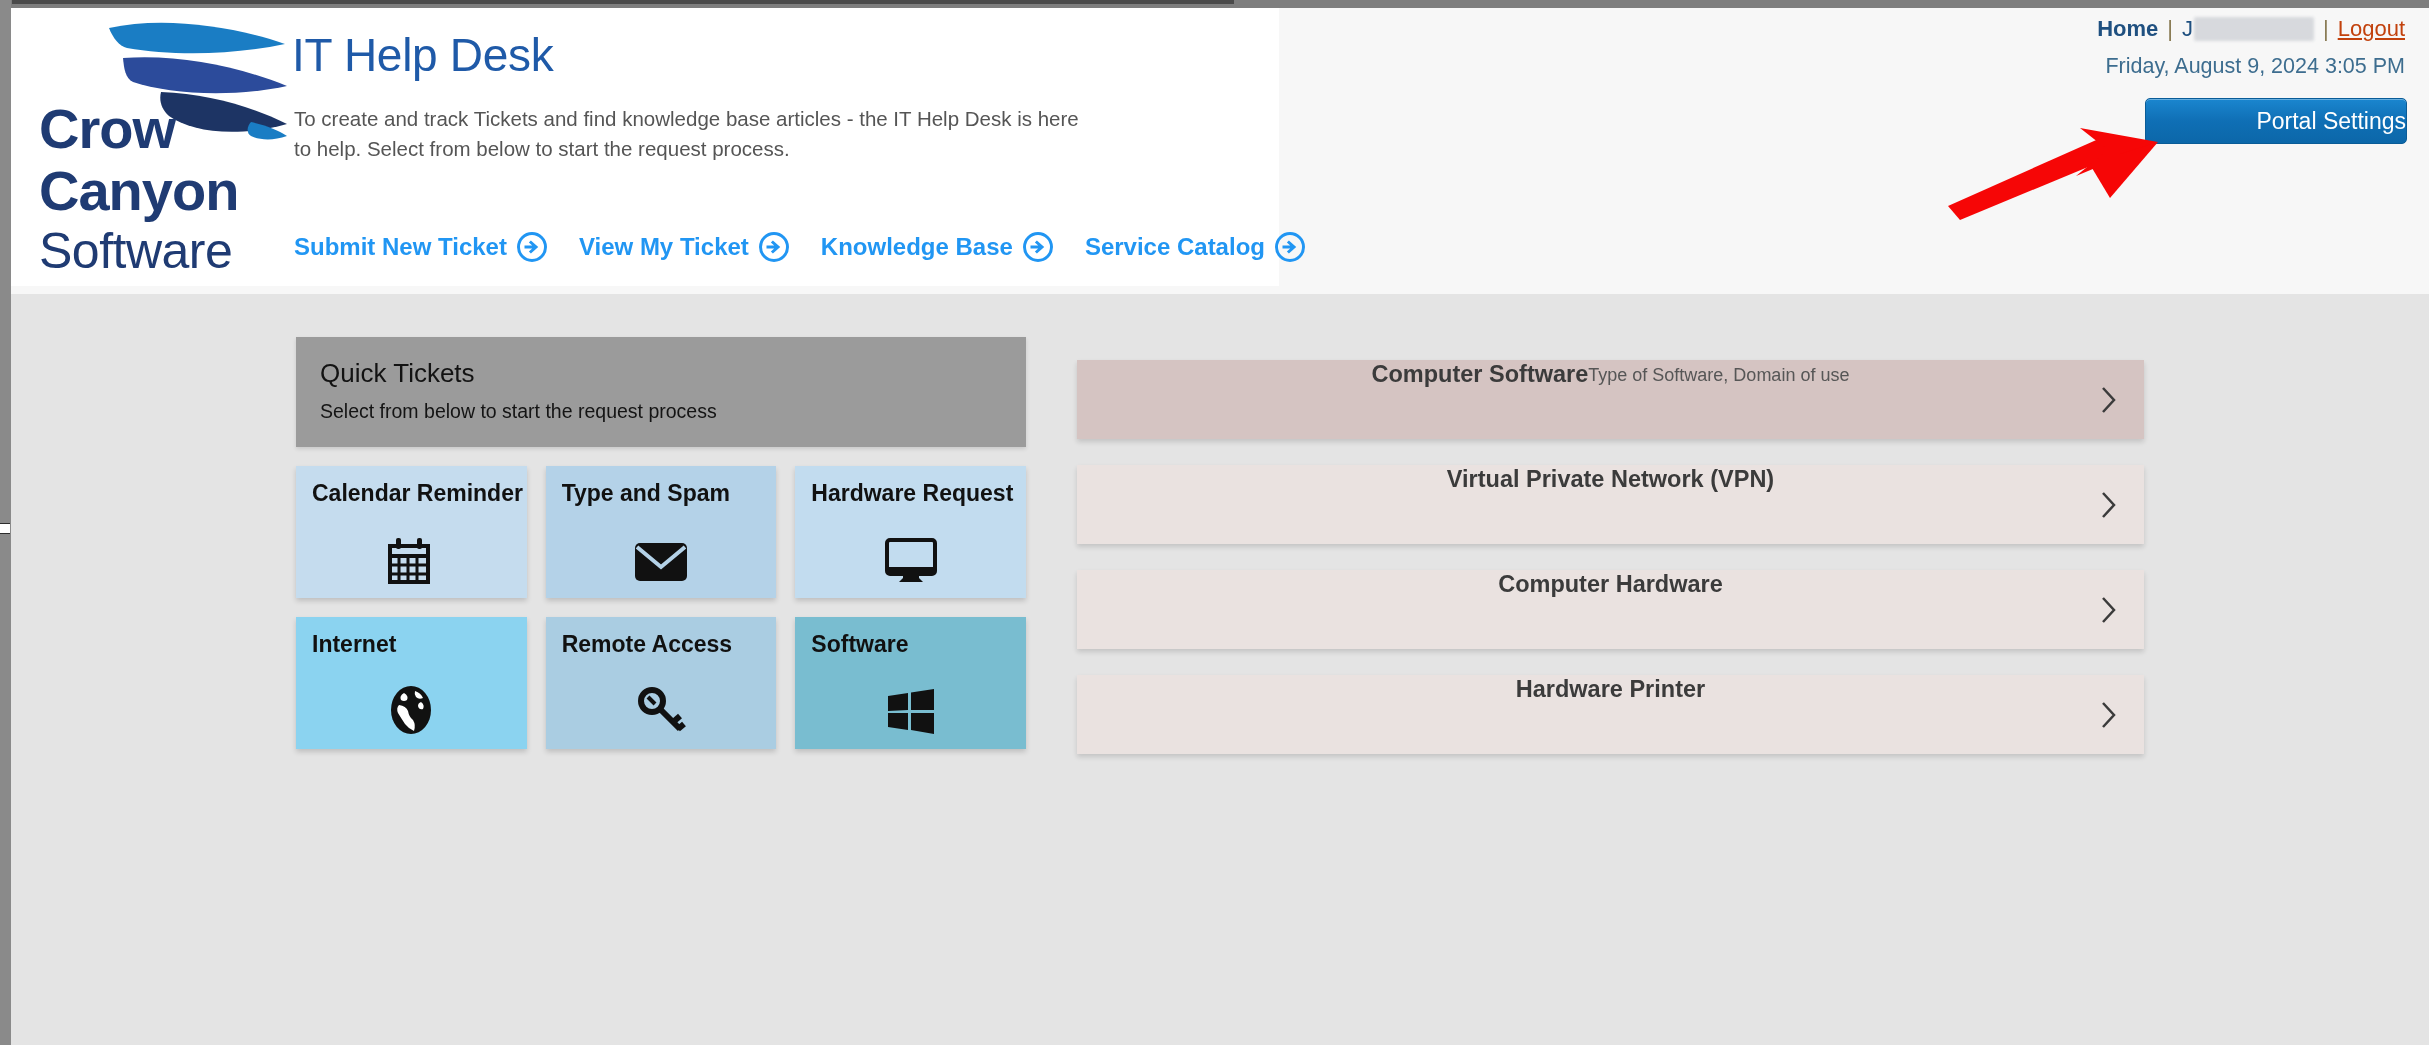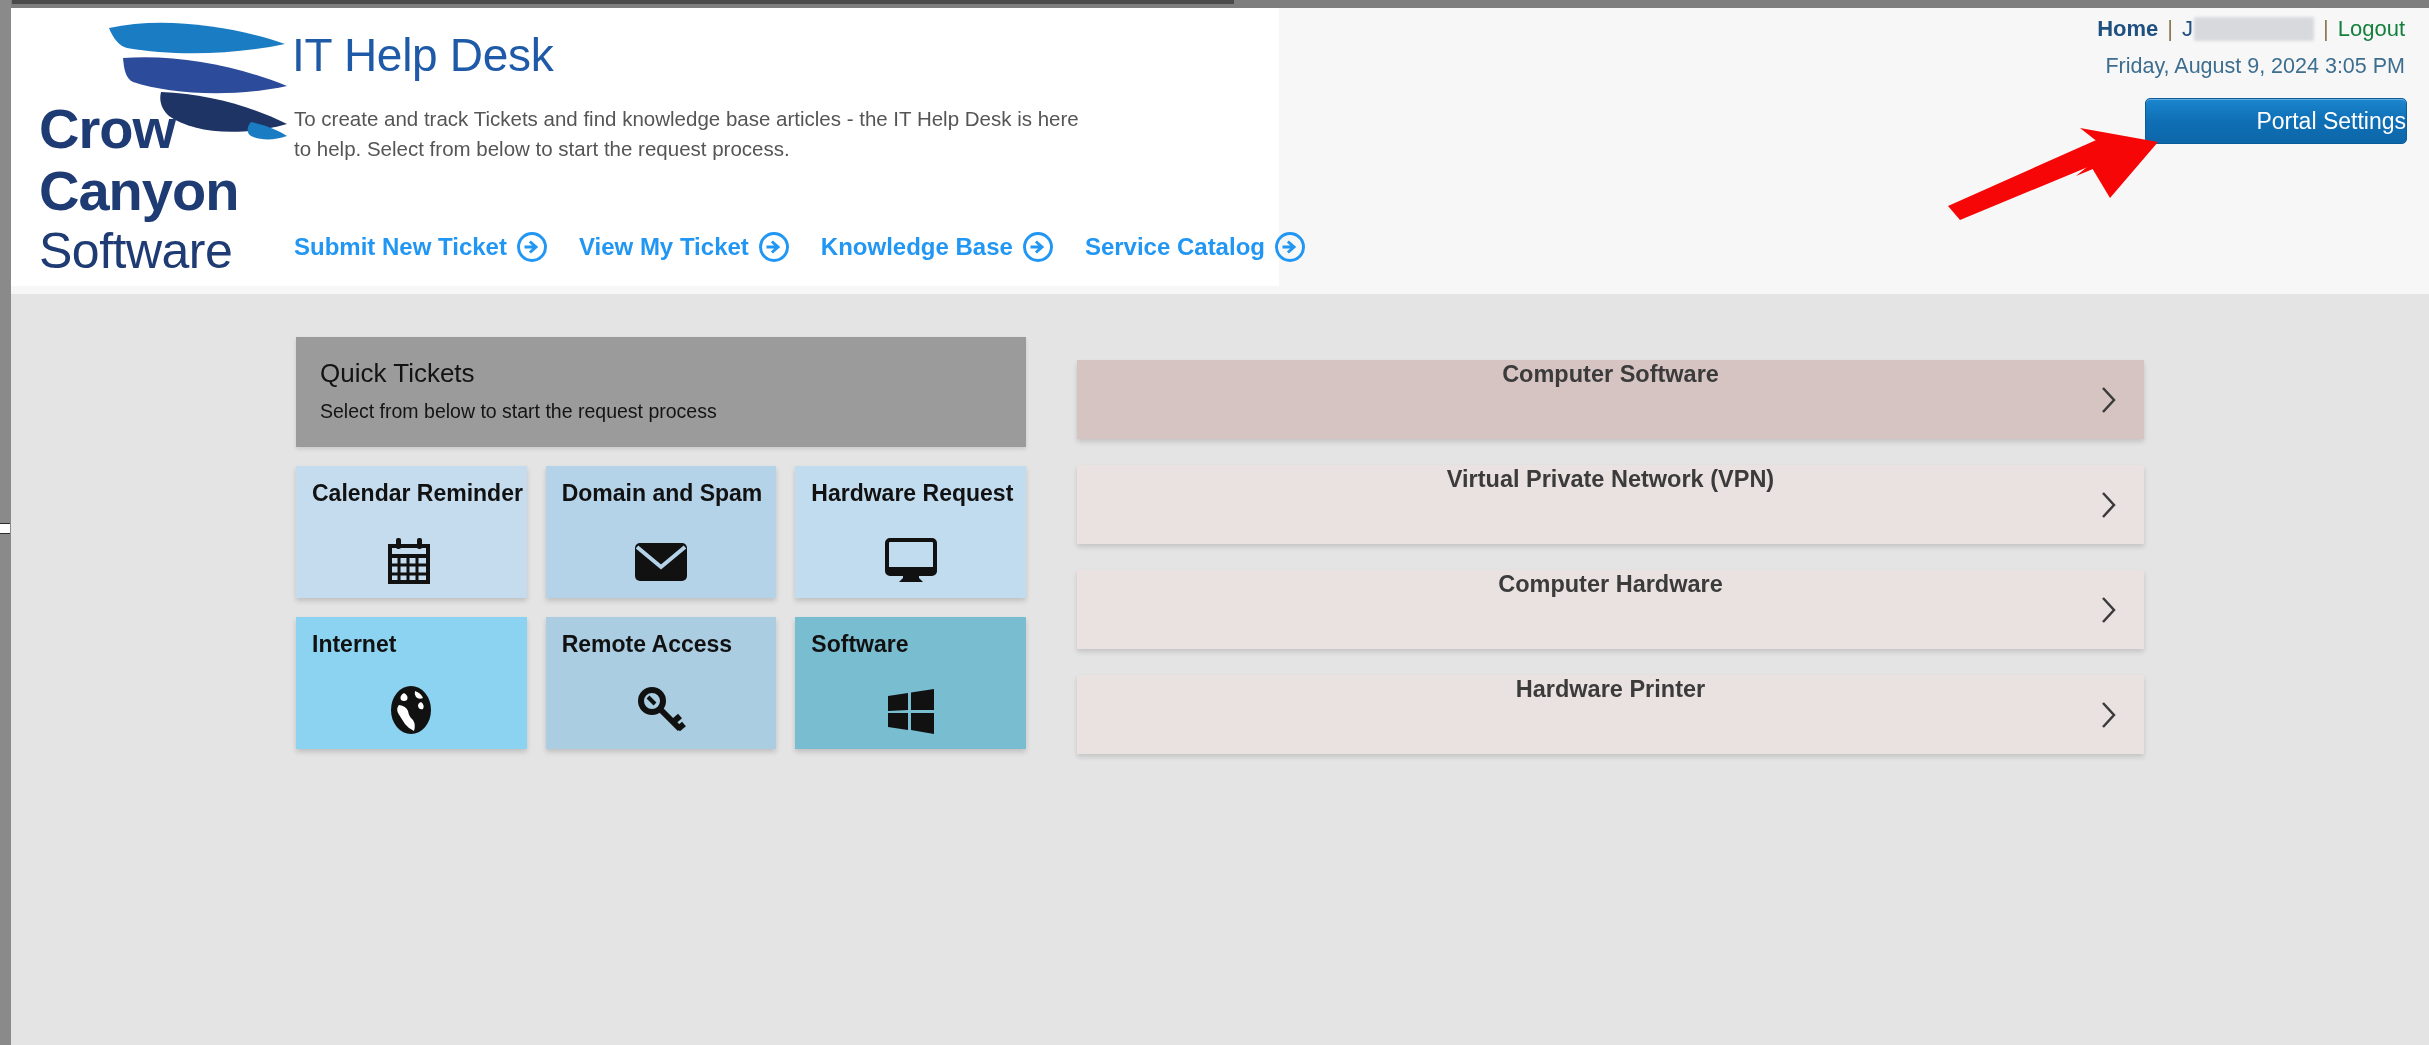--- a/index.html
+++ b/index.html
@@ -143,21 +143,21 @@
     color: #1f5080;
   }
   .acct .user .redacted {
     display: inline-block;
     width: 120px; height: 24px;
     background: #d7d9dd;
     border-radius: 2px;
     margin-left: 1px;
     filter: blur(1.5px);
   }
-  .acct .logout { cursor: pointer; color: #15803d; }
+  .acct .logout { cursor: pointer; color: #c2410c; text-decoration: underline; }
 
   .datetime {
     position: absolute;
     right: 24px; top: 46px;
     font-size: 21.5px;
     color: #3d6d8f;
     white-space: nowrap;
   }
 
   .portal-btn {
@@ -407,21 +407,21 @@
               <path d="M2 10h38v36H2z" fill="none" stroke="#111" stroke-width="4"></path>
               <path d="M2 20h38" stroke="#111" stroke-width="4"></path>
               <g stroke="#111" stroke-width="3">
                 <path d="M11 20v26M20 20v26M29 20v26M2 29h38M2 38h38"></path>
               </g>
             </svg>
           </div>
         </div>
 
         <div class="tile" style="background:#b4d2e8">
-          <div class="tile-label">Domain and Spam</div>
+          <div class="tile-label">Type and Spam</div>
           <div class="tile-icon">
             <svg width="54" height="44" viewBox="0 0 54 44" fill="#111">
               <rect x="1" y="3" width="52" height="38" rx="5"></rect>
               <path d="M3 7 L27 27 L51 7" fill="none" stroke="#b4d2e8" stroke-width="4"></path>
             </svg>
           </div>
         </div>
 
         <div class="tile" style="background:#c2dcef">
           <div class="tile-label">Hardware Request</div>
@@ -472,20 +472,21 @@
 
       </div>
     </div>
 
     <div class="right-col">
 
       <div class="qlinks">
 
         <div class="qlink active has-sub">
           <div class="qlink-title">Computer Software</div>
+          <div class="qlink-sub">Type of Software, Domain of use</div>
           <span class="chev">
             <svg width="18" height="30" viewBox="0 0 18 30" fill="none" stroke="#3b3b3b" stroke-width="2.5">
                 <path d="M3 3 L14 15 L3 27"></path>
               </svg>
           </span>
         </div>
 
         <div class="qlink">
           <div class="qlink-title">Virtual Private Network (VPN)</div>
           <span class="chev">

